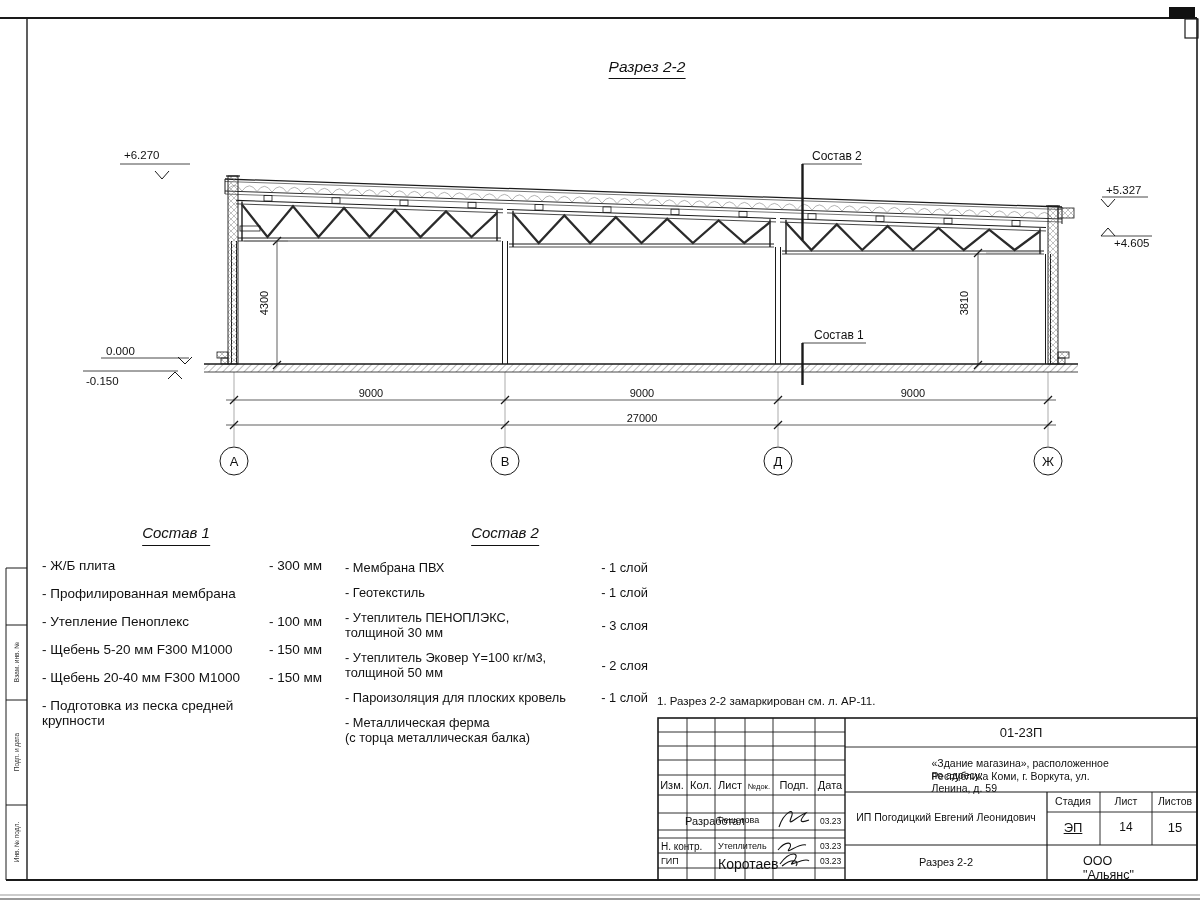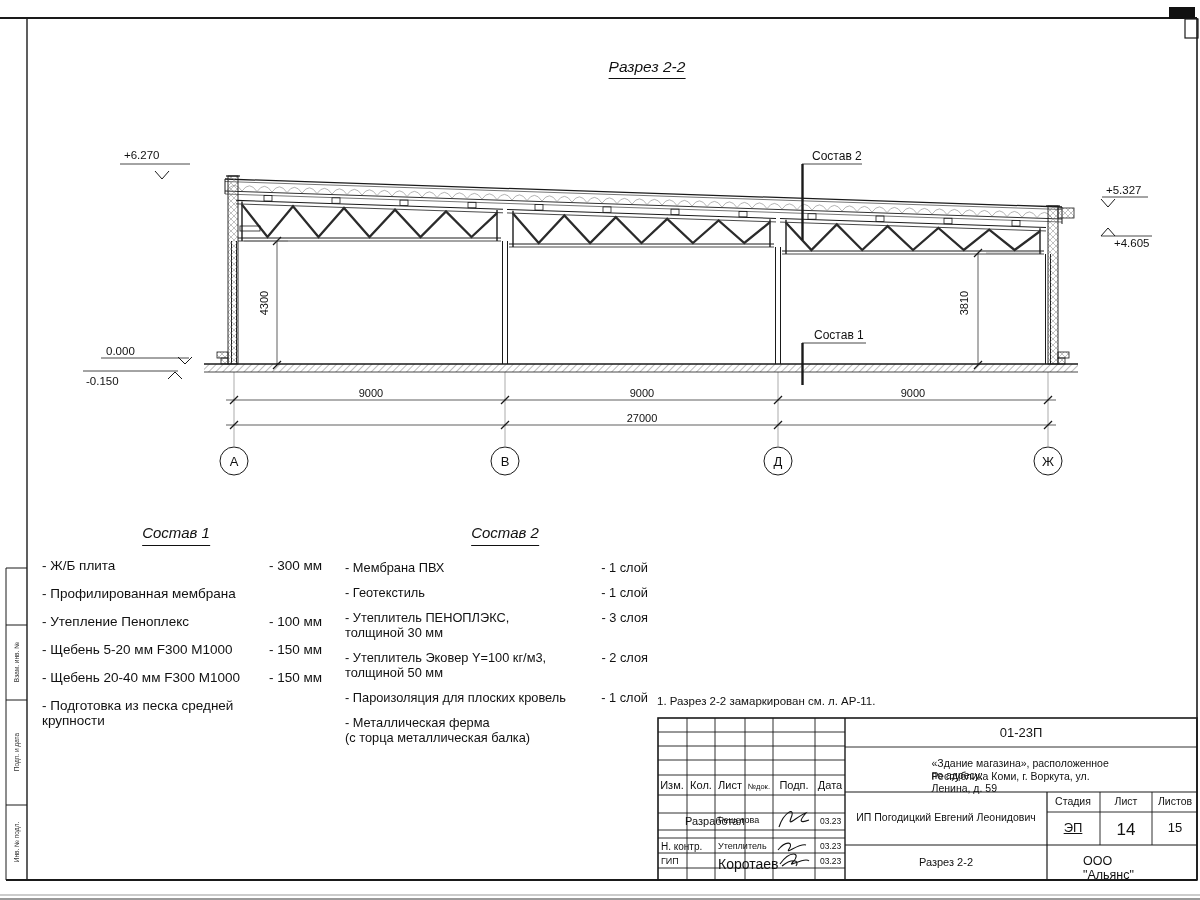--- a/index.html
+++ b/index.html
@@ -11,21 +11,21 @@
   .tc{transform:translateX(-50%);}
   .it{font-style:italic;}
   .ul{border-bottom:1.2px solid #111;padding-bottom:2px;}
   .list{position:absolute;display:flex;flex-direction:column;}
   .row{display:flex;justify-content:space-between;}
   .row .nm{white-space:pre-line;}
   .row .vl{white-space:nowrap;padding-left:8px;}
   #sostav1-list{left:42px;top:558px;width:280px;font-size:13.5px;}
   #sostav1-list .row{margin-bottom:13px;align-items:flex-start;}
   #sostav2-list{left:345px;top:560px;width:303px;font-size:12.8px;}
-  #sostav2-list .row{margin-bottom:10px;align-items:flex-start;}
+  #sostav2-list .row{margin-bottom:10px;align-items:center;}
   .vrot{position:absolute;font-size:6.5px;transform:translate(-50%,-50%) rotate(-90deg);white-space:nowrap;color:#333;}
   .tbt{position:absolute;color:#111;}
 </style>
 </head>
 <body>
 
 <div id="sheet">
 
   <svg id="lines" width="1200" height="900">
     <defs>
@@ -323,21 +323,21 @@
 
   <div class="tbt tc" style="left:1021px;top:725px;font-size:13px;">01-23П</div>
   <div class="tbt tc" style="left:1021px;top:757px;font-size:10.5px;">«Здание магазина», расположенное по адресу:</div>
   <div class="tbt tc" style="left:1021px;top:770px;font-size:10.5px;">Республика Коми, г. Воркута, ул. Ленина, д. 59</div>
   <div class="tbt tc" style="left:946px;top:811px;font-size:10.5px;">ИП Погодицкий Евгений Леонидович</div>
 
   <div class="tbt tc" style="left:1073px;top:795px;font-size:10.5px;">Стадия</div>
   <div class="tbt tc" style="left:1126px;top:795px;font-size:10.5px;">Лист</div>
   <div class="tbt tc" style="left:1175px;top:795px;font-size:10.5px;">Листов</div>
   <div class="tbt tc" style="left:1073px;top:820px;font-size:13px;text-decoration:underline;">ЭП</div>
-  <div class="tbt tc" style="left:1126px;top:820px;font-size:17px;">14</div>
+  <div class="tbt tc" style="left:1126px;top:820px;font-size:12px;">14</div>
   <div class="tbt tc" style="left:1175px;top:820px;font-size:13px;">15</div>
 
   <div class="tbt tc" style="left:946px;top:856px;font-size:11px;">Разрез 2-2</div>
   <div class="tbt tc" style="left:1122px;top:854px;font-size:12.5px;">ООО "Альянс"</div>
 
   <div class="tbt tc" style="left:672px;top:779px;font-size:11px;">Изм.</div>
   <div class="tbt tc" style="left:701px;top:779px;font-size:11px;">Кол.</div>
   <div class="tbt tc" style="left:730px;top:779px;font-size:11px;">Лист</div>
   <div class="tbt tc" style="left:759px;top:782px;font-size:7.5px;">№док.</div>
   <div class="tbt tc" style="left:794px;top:779px;font-size:11px;">Подп.</div>

